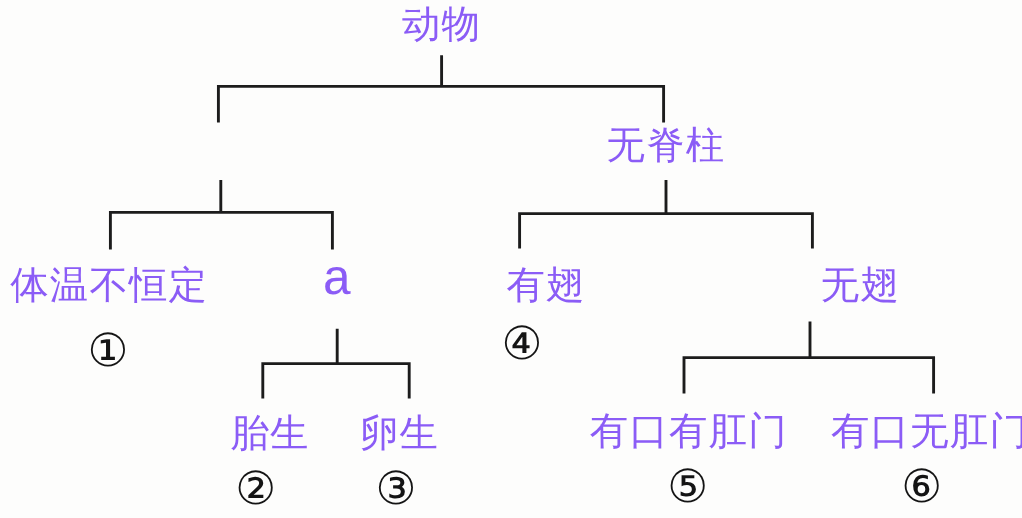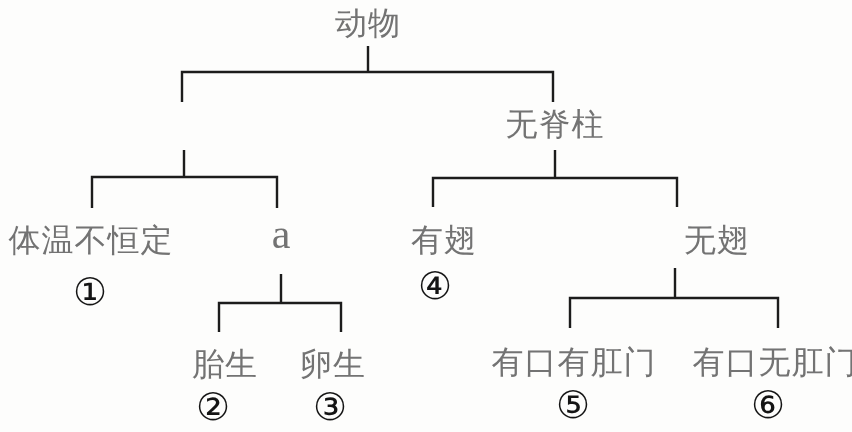--- a/index.html
+++ b/index.html
@@ -30,21 +30,22 @@
     stroke-linecap: butt;
     stroke-linejoin: miter;
   }
   .node {
     position: absolute;
     transform: translateX(-50%);
     white-space: nowrap;
     font-size: 32px;
     line-height: 36px;
     letter-spacing: 1px;
-    color: #737373;
+    color: #8b5cf6;
+    font-family: Liberation Mono, monospace;
   }
   .node-a {
     font-size: 42px;
     line-height: 42px;
     letter-spacing: 0;
   }
   .marker {
     position: absolute;
     transform: translateX(-50%);
     white-space: nowrap;
@@ -80,21 +81,21 @@
   <div class="node node-a" style="left:281px; top:213px;">a</div>
 
   <div class="node" style="left:225px; top:346px;">胎生</div>
 
   <div class="marker" style="left:213px; top:387px;">②</div>
 
   <div class="node" style="left:333px; top:346px;">卵生</div>
 
   <div class="marker" style="left:330px; top:387px;">③</div>
 
-  <div class="node" style="left:444px; top:222px;text-align:right;">有翅</div>
+  <div class="node" style="left:455px; top:222px;text-align:right;">有翅</div>
 
   <div class="marker" style="left:435px; top:266px;">④</div>
 
   <div class="node" style="left:671px; top:222px;margin-left:46px;">无翅</div>
 
   <div class="node" style="left:574px; top:344px;">有口有肛门</div>
 
   <div class="marker" style="left:573px; top:385px;">⑤</div>
 
   <div class="node" style="left:775px; top:344px;">有口无肛门</div>

